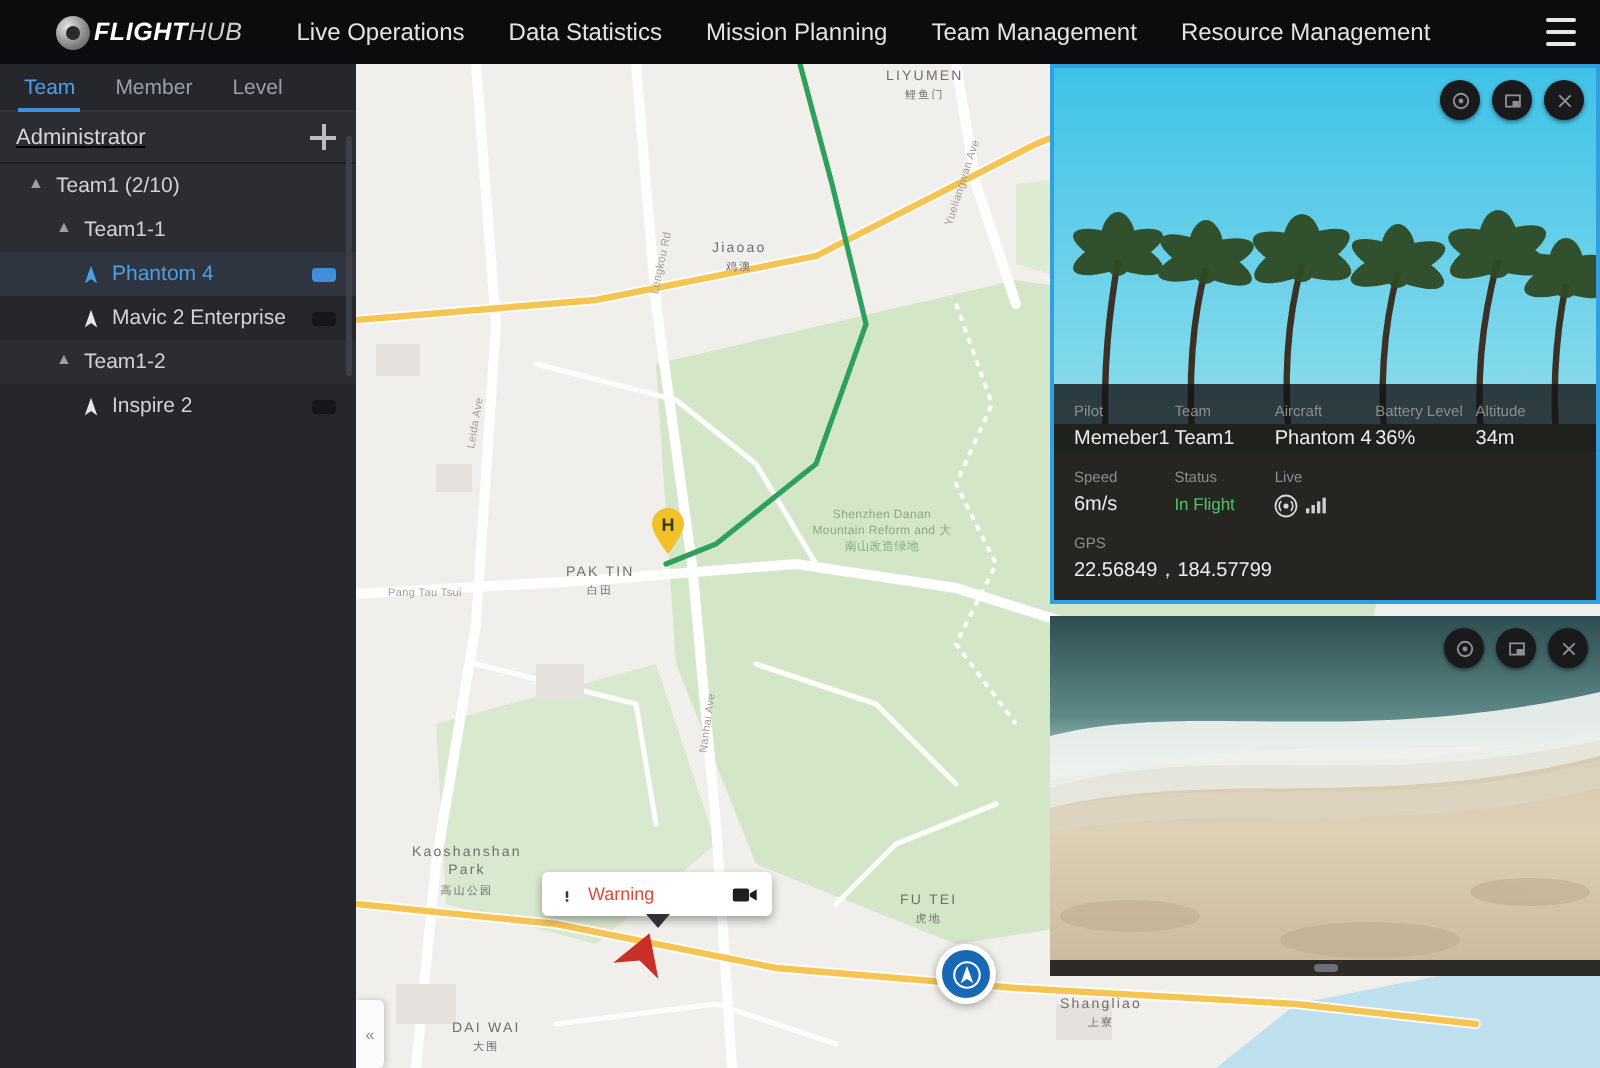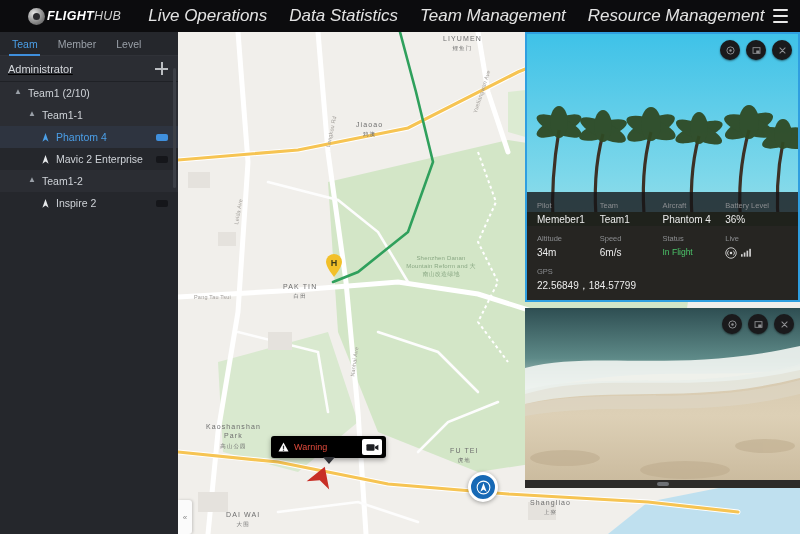--- a/index.html
+++ b/index.html
@@ -24,22 +24,22 @@
   }
   .logo-mark::after {
     content: ""; position: absolute; left: 5px; top: 5px;
     width: 7px; height: 7px; border-radius: 50%; background: #2a2a2e;
   }
   .logo-text { font-size: 12.5px; letter-spacing: .3px; white-space: nowrap; }
   .logo-text .b { color: #ffffff; font-weight: bold; font-style: italic; }
   .logo-text .l { color: #cfcfcf; font-style: italic; font-weight: normal; }
   .navitems { display: flex; align-items: center; margin-left: 16px; gap: 0; }
   .navitem {
-    color: #e3e3e3; font-size: 17px; padding: 0 11px; line-height: 32px;
-    white-space: nowrap; cursor: pointer; font-style: italic;
+    color: #e3e3e3; font-size: 12px; padding: 0 11px; line-height: 32px;
+    white-space: nowrap; cursor: pointer;
   }
   .hamburger {
     position: absolute; right: 12px; top: 9px; width: 15px; height: 14px;
     display: flex; flex-direction: column; justify-content: space-between;
     cursor: pointer;
   }
   .hamburger span { display: block; height: 2px; background: #e8e8e8; border-radius: 1px; }
 
   
   .sidebar {
@@ -118,21 +118,21 @@
 
   .home-pin { position: absolute; left: 147px; top: 222px; width: 18px; height: 24px; cursor: pointer; }
   .blue-marker {
     position: absolute; left: 290px; top: 440px; width: 30px; height: 30px;
     border-radius: 50%; background: #1769b5; border: 3px solid #ffffff;
     box-shadow: 0 1px 4px rgba(0,0,0,.35);
     display: flex; align-items: center; justify-content: center; cursor: pointer;
   }
   .warn-bubble {
     position: absolute; left: 93px; top: 404px; width: 115px; height: 22px;
-    background: #000000; border-radius: 3px; display: flex; align-items: center;
+    background: #ffffff; border-radius: 3px; display: flex; align-items: center;
     padding: 0 4px 0 7px; gap: 5px; box-shadow: 0 2px 5px rgba(0,0,0,.35); cursor: pointer;
   }
   .warn-bubble::after {
     content: ""; position: absolute; left: 50%; bottom: -6px; margin-left: -6px;
     width: 0; height: 0; border-left: 6px solid transparent;
     border-right: 6px solid transparent; border-top: 7px solid #2f3136;
   }
   .warn-text { color: #e04a3c; font-size: 9px; flex: 1; }
   .cam-btn {
     width: 20px; height: 16px; background: #ffffff; border-radius: 2px;
@@ -156,21 +156,21 @@
   }
   .vbtn {
     width: 20px; height: 20px; border-radius: 50%; background: #1a1a1c;
     display: flex; align-items: center; justify-content: center; cursor: pointer;
     box-shadow: 0 1px 2px rgba(0,0,0,.5);
   }
   .telemetry {
     position: absolute; left: 0; right: 0; bottom: 0; height: 108px;
     background: rgba(20,20,22,.80); padding: 8px 10px 6px 10px; z-index: 4;
   }
-  .tgrid { display: grid; grid-template-columns: repeat(4, 1fr); row-gap: 2px; }
+  .tgrid { display: grid; grid-template-columns: repeat(5, 1fr); row-gap: 2px; }
   .tlabel { font-size: 7.5px; color: #8b8d90; line-height: 12px; }
   .tval { font-size: 10px; color: #ececec; line-height: 15px; margin-bottom: 4px; }
   .tval.green { color: #4cc46a; font-size: 8.5px; }
   .gpsblk { margin-top: 2px; }
   .live-icons { display: flex; align-items: center; gap: 4px; height: 15px; }
   .bottom-scrub {
     position: absolute; left: 0; right: 0; bottom: 0; height: 8px;
     background: rgba(18,18,20,.85); z-index: 4;
   }
   .bottom-scrub .knob {
@@ -186,20 +186,21 @@
   <div class="topbar">
     <div class="logo-wrap">
       <div class="logo-mark"></div>
       <div class="logo-text">
         <span class="b">FLIGHT</span><span class="l">HUB</span>
       </div>
     </div>
     <div class="navitems">
       <div class="navitem">Live Operations</div>
       <div class="navitem">Data Statistics</div>
+      <div class="navitem">Mission Planning</div>
       <div class="navitem">Team Management</div>
       <div class="navitem">Resource Management</div>
     </div>
     <div class="hamburger">
       <span></span>
         <span></span>
         <span></span>
     </div>
   </div>
 

